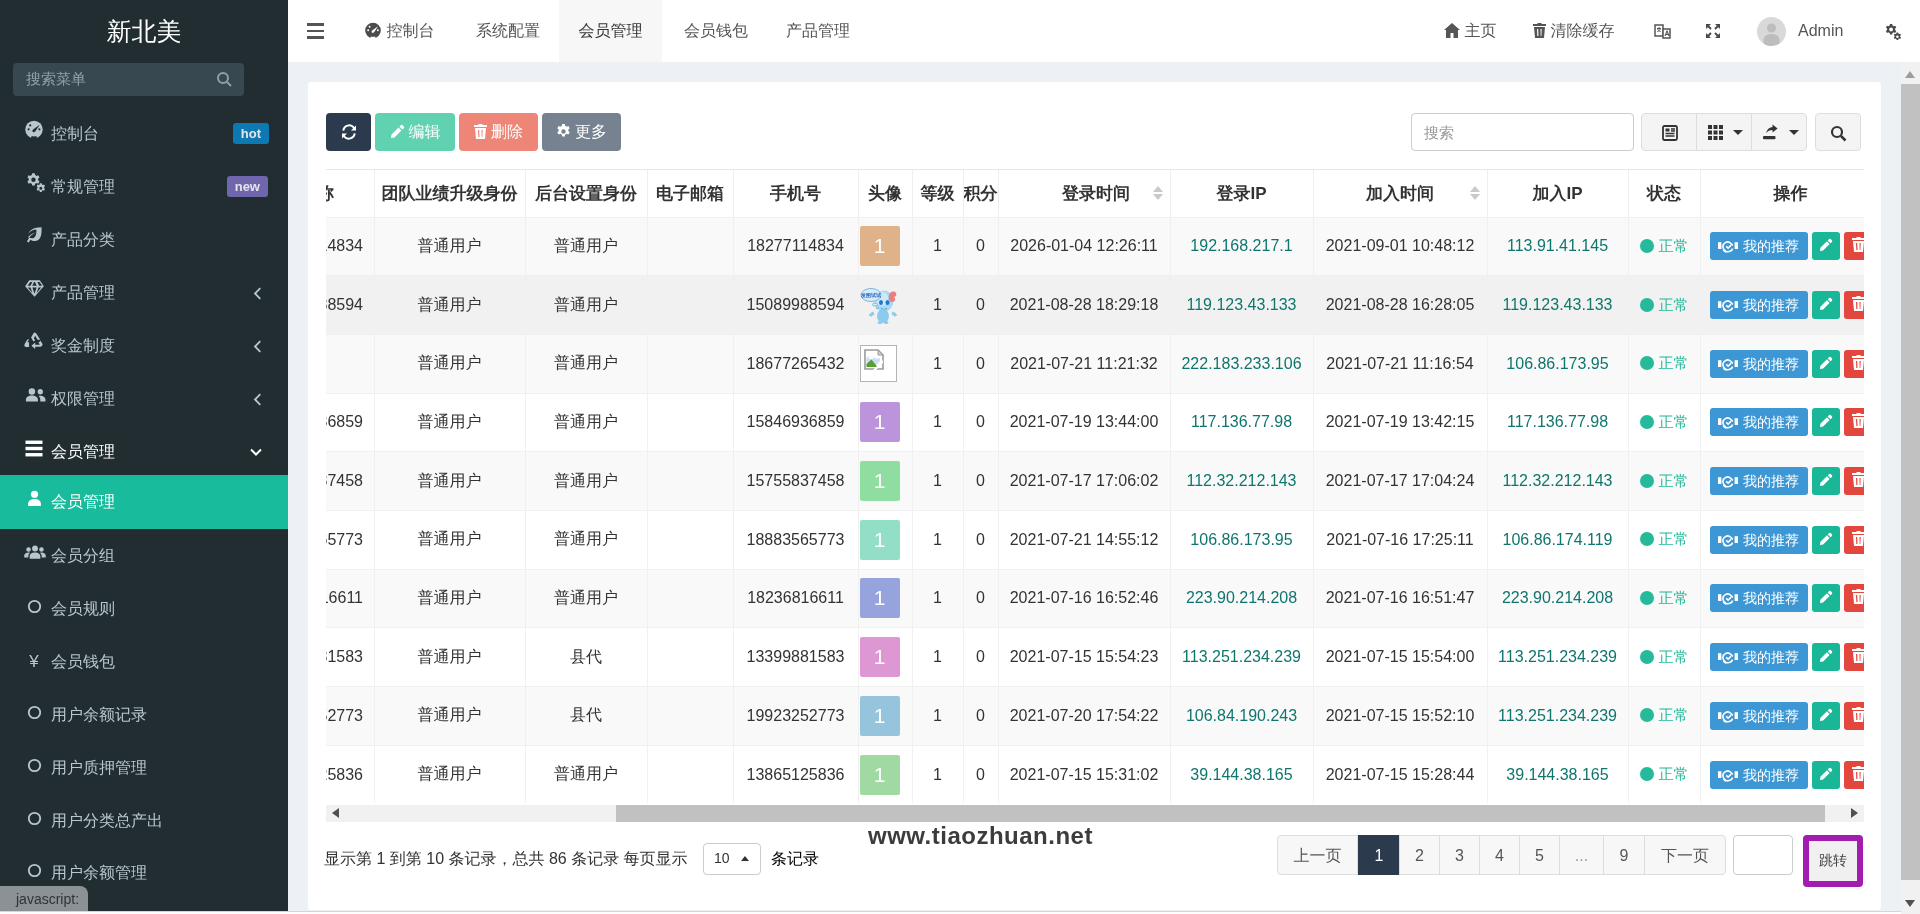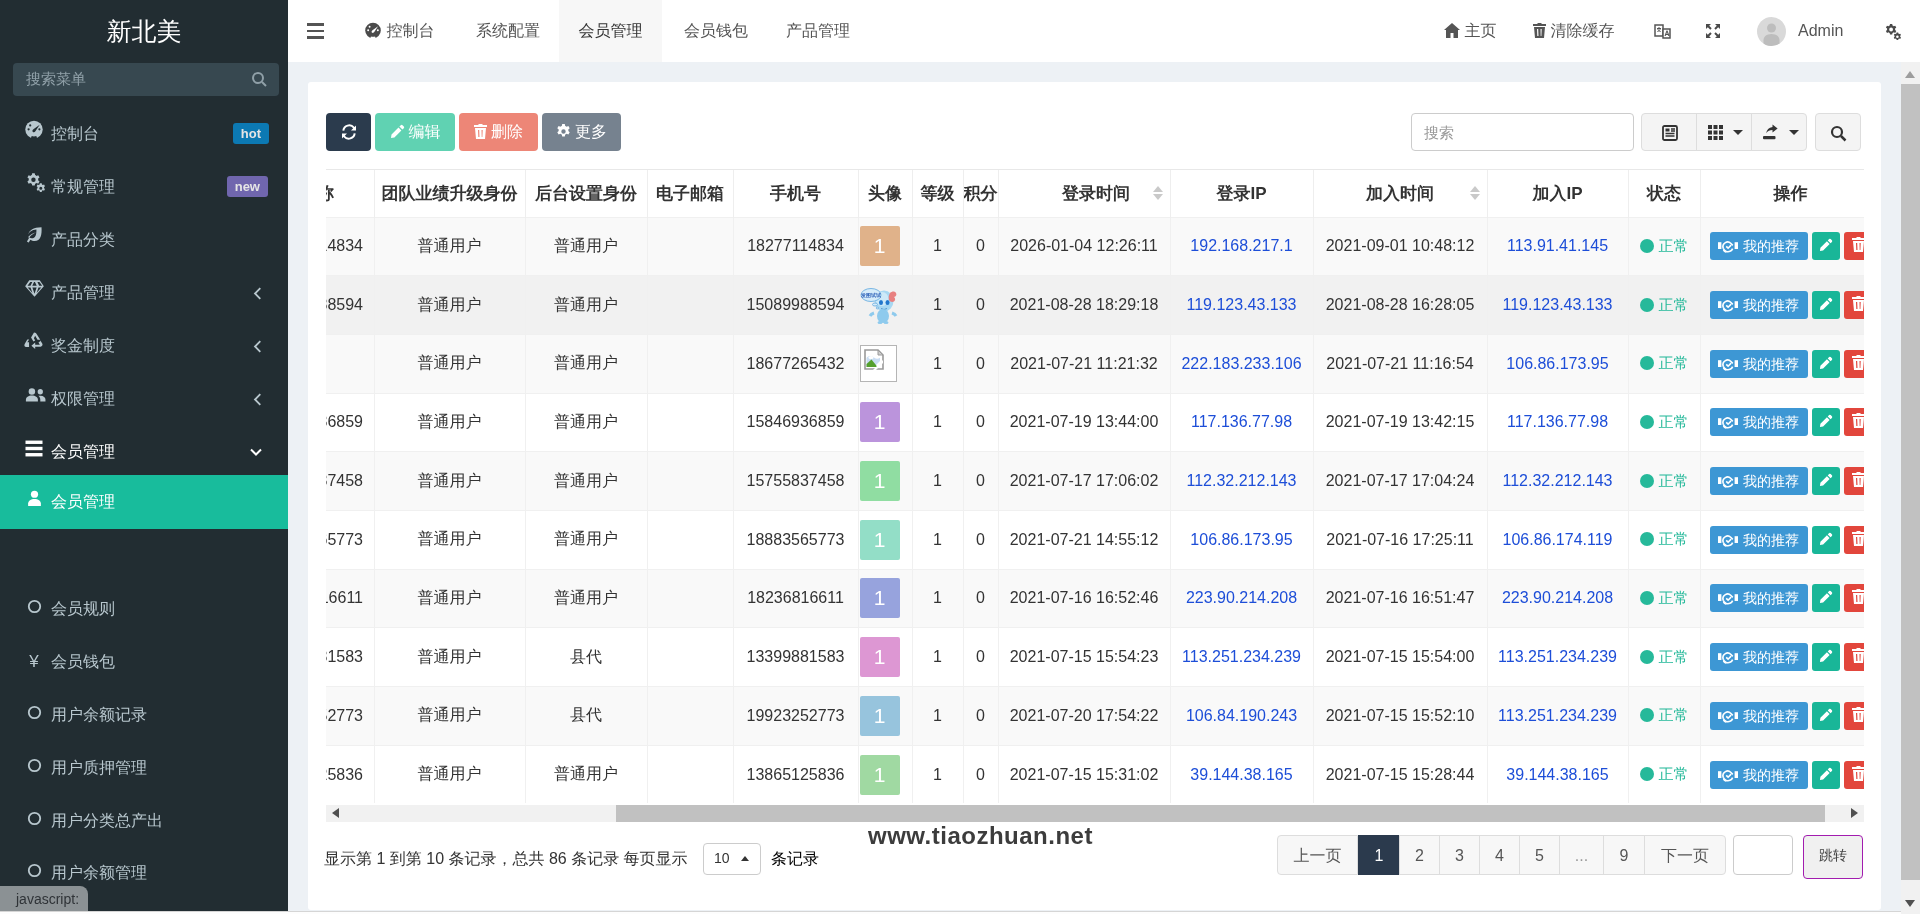--- a/index.html
+++ b/index.html
@@ -1,39 +1,39 @@
 <!DOCTYPE html>
 <html><head>
 <meta charset="utf-8">
 <style>
 *{margin:0;padding:0;box-sizing:border-box;}
 html,body{width:1920px;height:914px;overflow:hidden;font-family:"Liberation Sans",sans-serif;background:#edf1f5;}
 .abs{position:absolute;}
 #sidebar{position:absolute;left:0;top:0;width:288px;height:914px;background:#222d32;}
 #logo{position:absolute;left:0;top:0;width:288px;height:62px;line-height:62px;text-align:center;color:#fff;font-size:25px;}
-#sbsearch{position:absolute;left:13px;top:63px;width:266px;height:33px;background:#374850;border-radius:4px;}
+#sbsearch{position:absolute;left:13px;top:63px;width:231px;height:33px;background:#374850;border-radius:4px;}
 #sbsearch .ph{position:absolute;left:13px;top:7px;font-size:15px;color:#90a0a8;}
 .mitem{position:absolute;left:0;width:288px;height:53px;color:#b8c7ce;font-size:16px;}
 .mitem .mic{position:absolute;left:24px;top:0;width:20px;height:53px;text-align:center;line-height:53px;}
 .mitem .mtx{position:absolute;left:51px;top:0;line-height:53px;}
 .mitem .arr{position:absolute;right:26px;top:0;line-height:53px;font-size:13px;}
 .badge{position:absolute;top:16px;height:21px;border-radius:3px;color:#e5e5e5;font-weight:bold;font-size:13px;line-height:21px;padding:0 8px;}
 #main{position:absolute;left:288px;top:0;width:1632px;height:914px;}
 #navbar{position:absolute;left:0;top:0;width:1632px;height:62px;background:#fff;}
 #content{position:absolute;left:0;top:62px;width:1632px;height:852px;background:#edf1f5;}
 #panel{position:absolute;left:20px;top:20px;width:1573px;height:828px;background:#fff;border-radius:3px;}
 .tab{position:absolute;top:0;height:62px;line-height:62px;font-size:16px;color:#555;}
 .btn{position:absolute;top:31px;height:38px;border-radius:4px;color:#fff;font-size:16px;text-align:center;line-height:38px;}
 table{border-collapse:collapse;table-layout:fixed;width:1592px;}
 td,th{overflow:hidden;white-space:nowrap;text-align:center;vertical-align:middle;padding:0;}
 th{font-size:17px;color:#333;height:47px;border-right:1px solid #eee;}
 td{font-size:16px;color:#333;height:58.7px;border-right:1px solid #f0f0f0;border-top:1px solid #f0f0f0;}
 tr.str td{background:#f9f9f9;}
 tr.hov td{background:#f1f1f1;}
-a.ip{color:#1d4ed8;text-decoration:none;}
+a.ip{color:#0f766e;text-decoration:none;}
 .av{display:inline-block;width:40px;height:40px;border-radius:2px;color:#fff;font-size:21px;line-height:40px;text-align:center;vertical-align:middle;}
 .stdot{display:inline-block;width:14px;height:14px;border-radius:50%;background:#26b99a;vertical-align:-2px;margin-right:5px;}
 .stok{color:#26b99a;font-size:15px;}
 .opbtn{display:inline-block;height:28px;border-radius:3px;vertical-align:middle;}
 .pbtn{position:absolute;top:0;height:40px;line-height:40px;background:#f7f7f7;border:1px solid #ddd;font-size:16px;color:#555;text-align:center;}
 .sorts{position:absolute;right:7px;top:50%;margin-top:-8px;width:10px;height:16px;}
 .sorts::before{content:"";position:absolute;top:1px;left:0;border-left:5px solid transparent;border-right:5px solid transparent;border-bottom:6px solid #c9c9c9;}
 .sorts::after{content:"";position:absolute;bottom:1px;left:0;border-left:5px solid transparent;border-right:5px solid transparent;border-top:6px solid #c9c9c9;}
 </style>
 </head>
@@ -115,20 +115,30 @@
       <span class="arr"><svg width="12" height="8" viewBox="0 0 12 8">
           <path d="M1 1.5 6 6.5 11 1.5" fill="none" stroke="#fff" stroke-width="2"></path>
         </svg></span>
     </div>
 <div class="mitem" style="top:475px;height:54px;background:#18bc9c;color:#fff;">
       <span class="mic"><svg width="15" height="17" viewBox="0 0 14 16">
           <circle cx="7" cy="4" r="3.4" fill="#fff"></circle>
           <path d="M7 8.4c-3.4 0-6 1.9-6 4.4V15h12v-2.2c0-2.5-2.6-4.4-6-4.4z" fill="#fff"></path>
         </svg></span>
       <span class="mtx">会员管理</span>
+    </div>
+<div class="mitem" style="top:529px">
+      <span class="mic"><svg width="22" height="17" viewBox="0 0 19 15">
+          <circle cx="9.5" cy="4" r="2.6" fill="#b8c7ce"></circle>
+          <circle cx="3.8" cy="4.8" r="2" fill="#b8c7ce"></circle>
+          <circle cx="15.2" cy="4.8" r="2" fill="#b8c7ce"></circle>
+          <path d="M9.5 7.4c-2.7 0-4.7 1.4-4.7 3.2V13h9.4v-2.4c0-1.8-2-3.2-4.7-3.2z" fill="#b8c7ce"></path>
+          <path d="M3.8 7.6C1.7 7.6 0 8.8 0 10.3V12h3.6v-1.4c0-1.1.5-2 1.4-2.7-.4-.2-.8-.3-1.2-.3zM15.2 7.6c-.4 0-.8.1-1.2.3.9.7 1.4 1.6 1.4 2.7V12H19v-1.7c0-1.5-1.7-2.7-3.8-2.7z" fill="#b8c7ce"></path>
+        </svg></span>
+      <span class="mtx" style="font-size:16px">会员分组</span>
     </div>
 <div class="mitem" style="top:582px">
       <span class="mic"><svg width="15" height="15" viewBox="0 0 15 15">
           <circle cx="7.5" cy="7.5" r="5.7" fill="none" stroke="#b8c7ce" stroke-width="1.8"></circle>
         </svg></span>
       <span class="mtx" style="font-size:16px">会员规则</span>
     </div>
 <div class="mitem" style="top:635px">
       <span class="mic" style="font-size:17px;">¥</span>
       <span class="mtx" style="font-size:16px">会员钱包</span>
@@ -647,21 +657,21 @@
 <span class="pbtn" style="left:81px;width:42px;background:#2b3a4d;color:#fff;border-color:#2b3a4d;">1</span>
 <span class="pbtn" style="left:122px;width:41px;">2</span>
 <span class="pbtn" style="left:162px;width:41px;">3</span>
 <span class="pbtn" style="left:202px;width:41px;">4</span>
 <span class="pbtn" style="left:242px;width:41px;">5</span>
 <span class="pbtn" style="left:282px;width:45px;color:#999;">...</span>
 <span class="pbtn" style="left:326px;width:42px;">9</span>
 <span class="pbtn" style="left:367px;width:82px;border-radius:0 4px 4px 0;">下一页</span>
 </div>
 <div class="abs" style="left:1425px;top:753px;width:60px;height:40px;border:1px solid #ccc;border-radius:4px;background:#fff;"></div>
-<div class="abs" style="left:1495px;top:753px;width:60px;height:44px;background:#f0f0f0;border:1px solid #a21caf;border-radius:4px;text-align:center;line-height:38px;font-size:14px;color:#444;">跳转</div>
+<div class="abs" style="left:1495px;top:753px;width:60px;height:52px;background:#f0f0f0;border:6px solid #a21caf;border-radius:4px;text-align:center;line-height:38px;font-size:14px;color:#444;">跳转</div>
 </div>
     </div>
 <div class="abs" style="left:1613px;top:62px;width:19px;height:852px;background:#f1f1f1;">
 <span style="position:absolute;left:4px;top:9px;width:0;height:0;border-left:5.5px solid transparent;border-right:5.5px solid transparent;border-bottom:7px solid #9d9d9d;"></span>
 <div style="position:absolute;left:0;top:22px;width:19px;height:796px;background:#c1c1c1;"></div>
 <span style="position:absolute;left:4px;bottom:7px;width:0;height:0;border-left:5.5px solid transparent;border-right:5.5px solid transparent;border-top:7px solid #505050;"></span>
 </div>
 </div>
 <div style="position:absolute;left:0;top:911px;width:1901px;height:3px;background:#fdfdfd;border-top:1px solid #d5d5d5;z-index:50;"></div>
 

